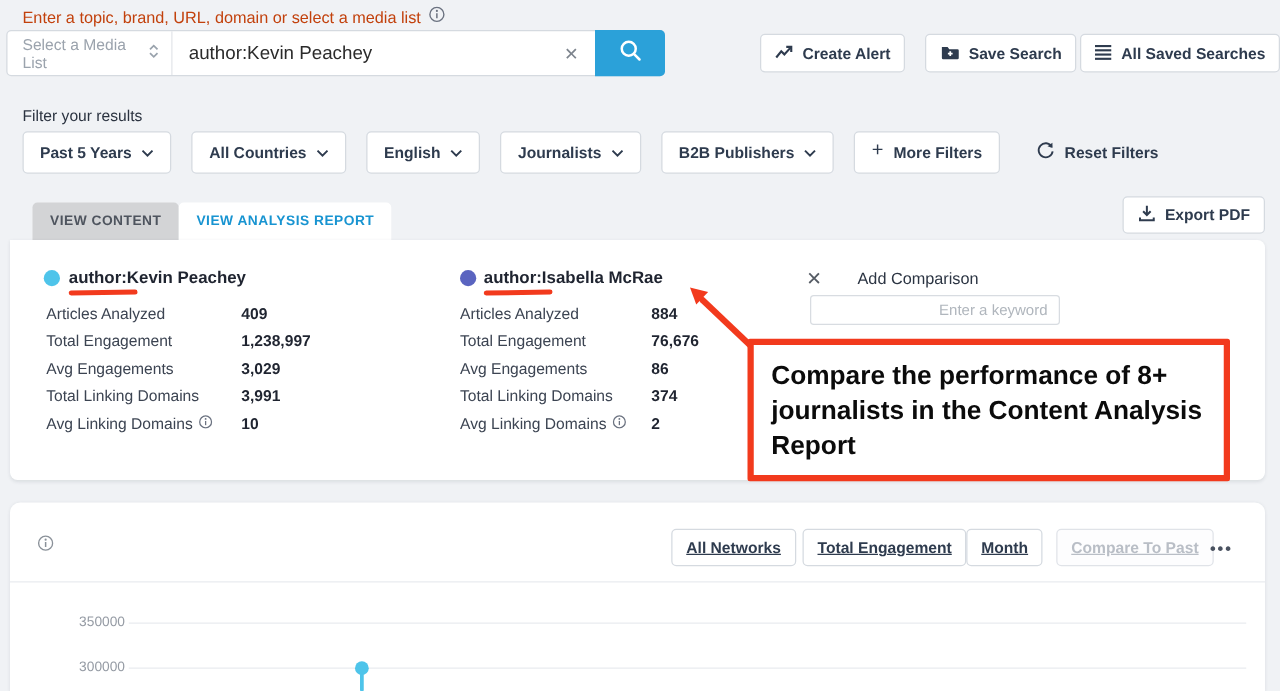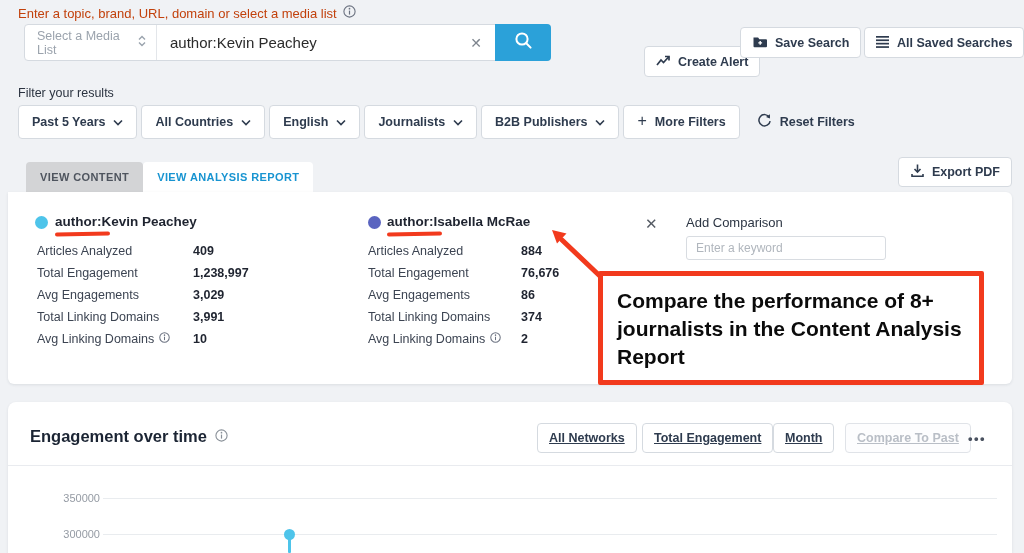--- a/index.html
+++ b/index.html
@@ -3,34 +3,34 @@
 <meta charset="utf-8">
 <style>
   * { margin:0; padding:0; box-sizing:border-box; }
   html,body { width:1024px; height:553px; }
   body { font-family:"Liberation Sans", sans-serif; background:#f0f2f5; position:relative; overflow:hidden; }
   #app { position:absolute; inset:0; width:1024px; height:553px; background:#f0f2f5; }
   .abs { position:absolute; }
 
   
   .top-label { left:18px; top:5px; font-size:13px; color:#c2410c; display:flex; align-items:center; gap:6px; }
-  .search-bar { left:24px; top:24px; width:527px; height:37px; background:#fff; border:1px solid #d5dae0; border-radius:4px; display:flex; align-items:stretch; }
+  .search-bar { left:5px; top:24px; width:527px; height:37px; background:#fff; border:1px solid #d5dae0; border-radius:4px; display:flex; align-items:stretch; }
   .media-seg { width:132px; display:flex; align-items:center; padding:0 9px 0 12px; color:#9ba3ad; font-size:12.5px; border-right:1px solid #e3e6ea; }
   .media-seg .sorter { margin-left:auto; }
   .query-seg { flex:1; display:flex; align-items:center; padding-left:13px; }
   .query-input { border:none; outline:none; width:100%; font-size:15px; color:#2b2b2b; font-family:"Liberation Sans",sans-serif; background:transparent; }
   .clear-seg { width:40px; display:flex; align-items:center; justify-content:center; color:#7d848d; font-size:14px; cursor:pointer; }
   .search-go { width:56px; margin:-1px; border-radius:0 4px 4px 0; background:#2ba1d9; display:flex; align-items:center; justify-content:center; cursor:pointer; }
 
   .btn { background:#fff; border:1px solid #d5dae0; border-radius:4px; display:inline-flex; align-items:center; gap:7px; font-size:12.5px; font-weight:bold; color:#2e3b4e; padding:0 11px; cursor:pointer; white-space:nowrap; }
   .top-actions .btn { height:31px; }
 
   
   .filters-heading { left:18px; top:86px; font-size:12.5px; color:#2b3340; }
-  .filters-row { left:18px; top:105px; display:flex; gap:4px; align-items:center; }
+  .filters-row { left:18px; top:105px; display:flex; gap:16px; align-items:center; }
   .chip { height:34px; background:#fff; border:1px solid #d5dae0; border-radius:4px; display:inline-flex; align-items:center; gap:8px; padding:0 13px; font-size:12.5px; font-weight:bold; color:#2e3b4e; cursor:pointer; white-space:nowrap; }
   .chip.plain { border:none; background:transparent; }
   .plus-glyph { font-size:16px; font-weight:normal; line-height:1; margin-top:-2px; }
 
   
   .tabs-row { left:26px; top:162px; display:flex; }
   .tab { height:30px; display:inline-flex; align-items:center; padding:0 14px; font-size:11px; font-weight:bold; letter-spacing:.4px; border-radius:4px 4px 0 0; cursor:pointer; white-space:nowrap; }
   .tab.inactive { background:#d3d4d6; color:#4e545e; }
   .tab.active { background:#fff; color:#1894d1; }
   .export-pdf { right:12px; top:157px; height:30px; }
@@ -99,21 +99,21 @@
       <span>
         <svg width="19" height="19" viewBox="0 0 19 19" fill="none">
             <circle cx="8" cy="8" r="5.6" stroke="#fff" stroke-width="2"></circle>
             <line x1="12.3" y1="12.3" x2="16.6" y2="16.6" stroke="#fff" stroke-width="2" stroke-linecap="round"></line>
           </svg>
       </span>
     </div>
   </div>
 
   <div class="top-actions">
-    <button class="abs btn" style="left:644px; top:27px;margin-top:19px;">
+    <button class="abs btn" style="left:608px; top:27px;">
       <span>
         <svg width="15" height="13" viewBox="0 0 15 13" fill="none">
             <polyline points="1,11 5,6 7.5,8.5 13,2.5" stroke="#2e3b4e" stroke-width="1.7"></polyline>
             <polyline points="9,2.5 13,2.5 13,6.5" stroke="#2e3b4e" stroke-width="1.7" fill="none"></polyline>
           </svg>
       </span>
       <span>Create Alert</span>
     </button>
     <button class="abs btn" style="left:740px; top:27px;">
       <span>
@@ -242,35 +242,34 @@
     </div>
 
     <div class="abs stat-value" style="left:513px; top:52px;">884</div>
     <div class="abs stat-value" style="left:513px; top:74px;">76,676</div>
     <div class="abs stat-value" style="left:513px; top:96px;">86</div>
     <div class="abs stat-value" style="left:513px; top:118px;">374</div>
     <div class="abs stat-value" style="left:513px; top:140px;">2</div>
 
     <div class="abs close-x" style="left:637px; top:24px;">✕</div>
     <div class="abs addcmp-label" style="left:678px; top:23px;">Add Comparison</div>
-    <input class="abs keyword-input" style="left: 678px; top: 44px;" placeholder="Enter a keyword">
+    <input class="abs keyword-input" style="left: 640px; top: 44px; text-align: right;" placeholder="Enter a keyword">
   </div>
 
   <svg class="abs ann-arrow" width="72" height="58" viewBox="0 0 72 58">
     <line x1="62" y1="52" x2="22" y2="14" stroke="#f23a1d" stroke-width="5" stroke-linecap="round"></line>
     <polygon points="12,4 26.5,7.5 17,17.5" fill="#f23a1d"></polygon>
   </svg>
 
   <div class="abs ann-box" style="border-color: rgb(242, 58, 29);">
     <span>Compare the performance of 8+ journalists in the Content Analysis Report</span>
   </div>
 
   <div class="abs card engagement-card">
     <div class="abs eng-title">
-      <span>Engagement over time</span>
       <span><svg width="13" height="13" viewBox="0 0 13 13">
             <circle cx="6.5" cy="6.5" r="5.6" fill="none" stroke="#8a9199" stroke-width="1.1"></circle>
             <rect x="5.9" y="5.6" width="1.2" height="4" fill="#8a9199"></rect>
             <circle cx="6.5" cy="3.7" r="0.85" fill="#8a9199"></circle>
           </svg></span>
     </div>
 
     <button class="abs btn eng-btn" style="left:529px; top:21px;">All Networks</button>
     <button class="abs btn eng-btn" style="left:634px; top:21px;">Total Engagement</button>
     <button class="abs btn eng-btn" style="left:765px; top:21px;">Month</button>

